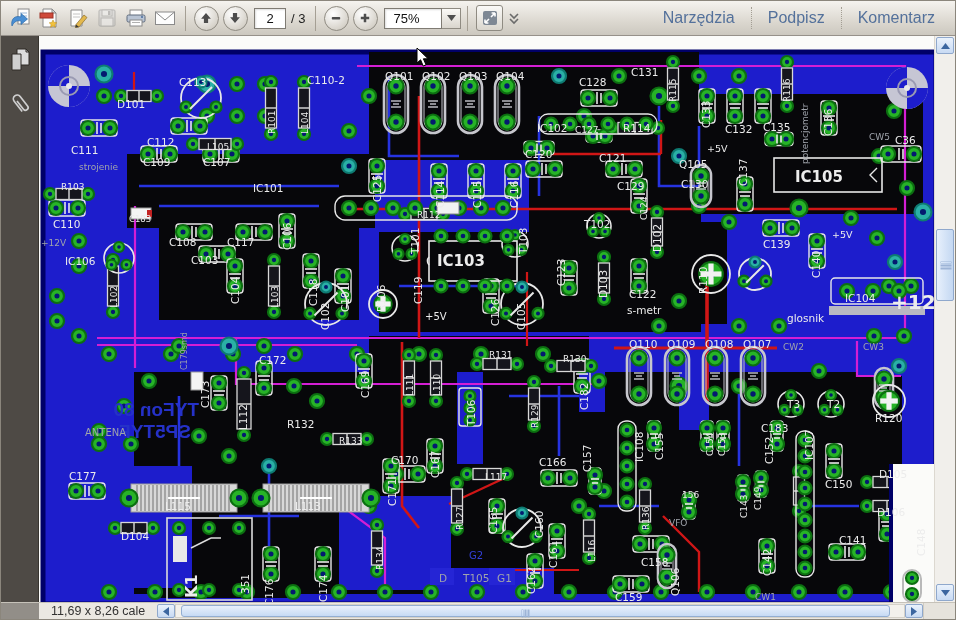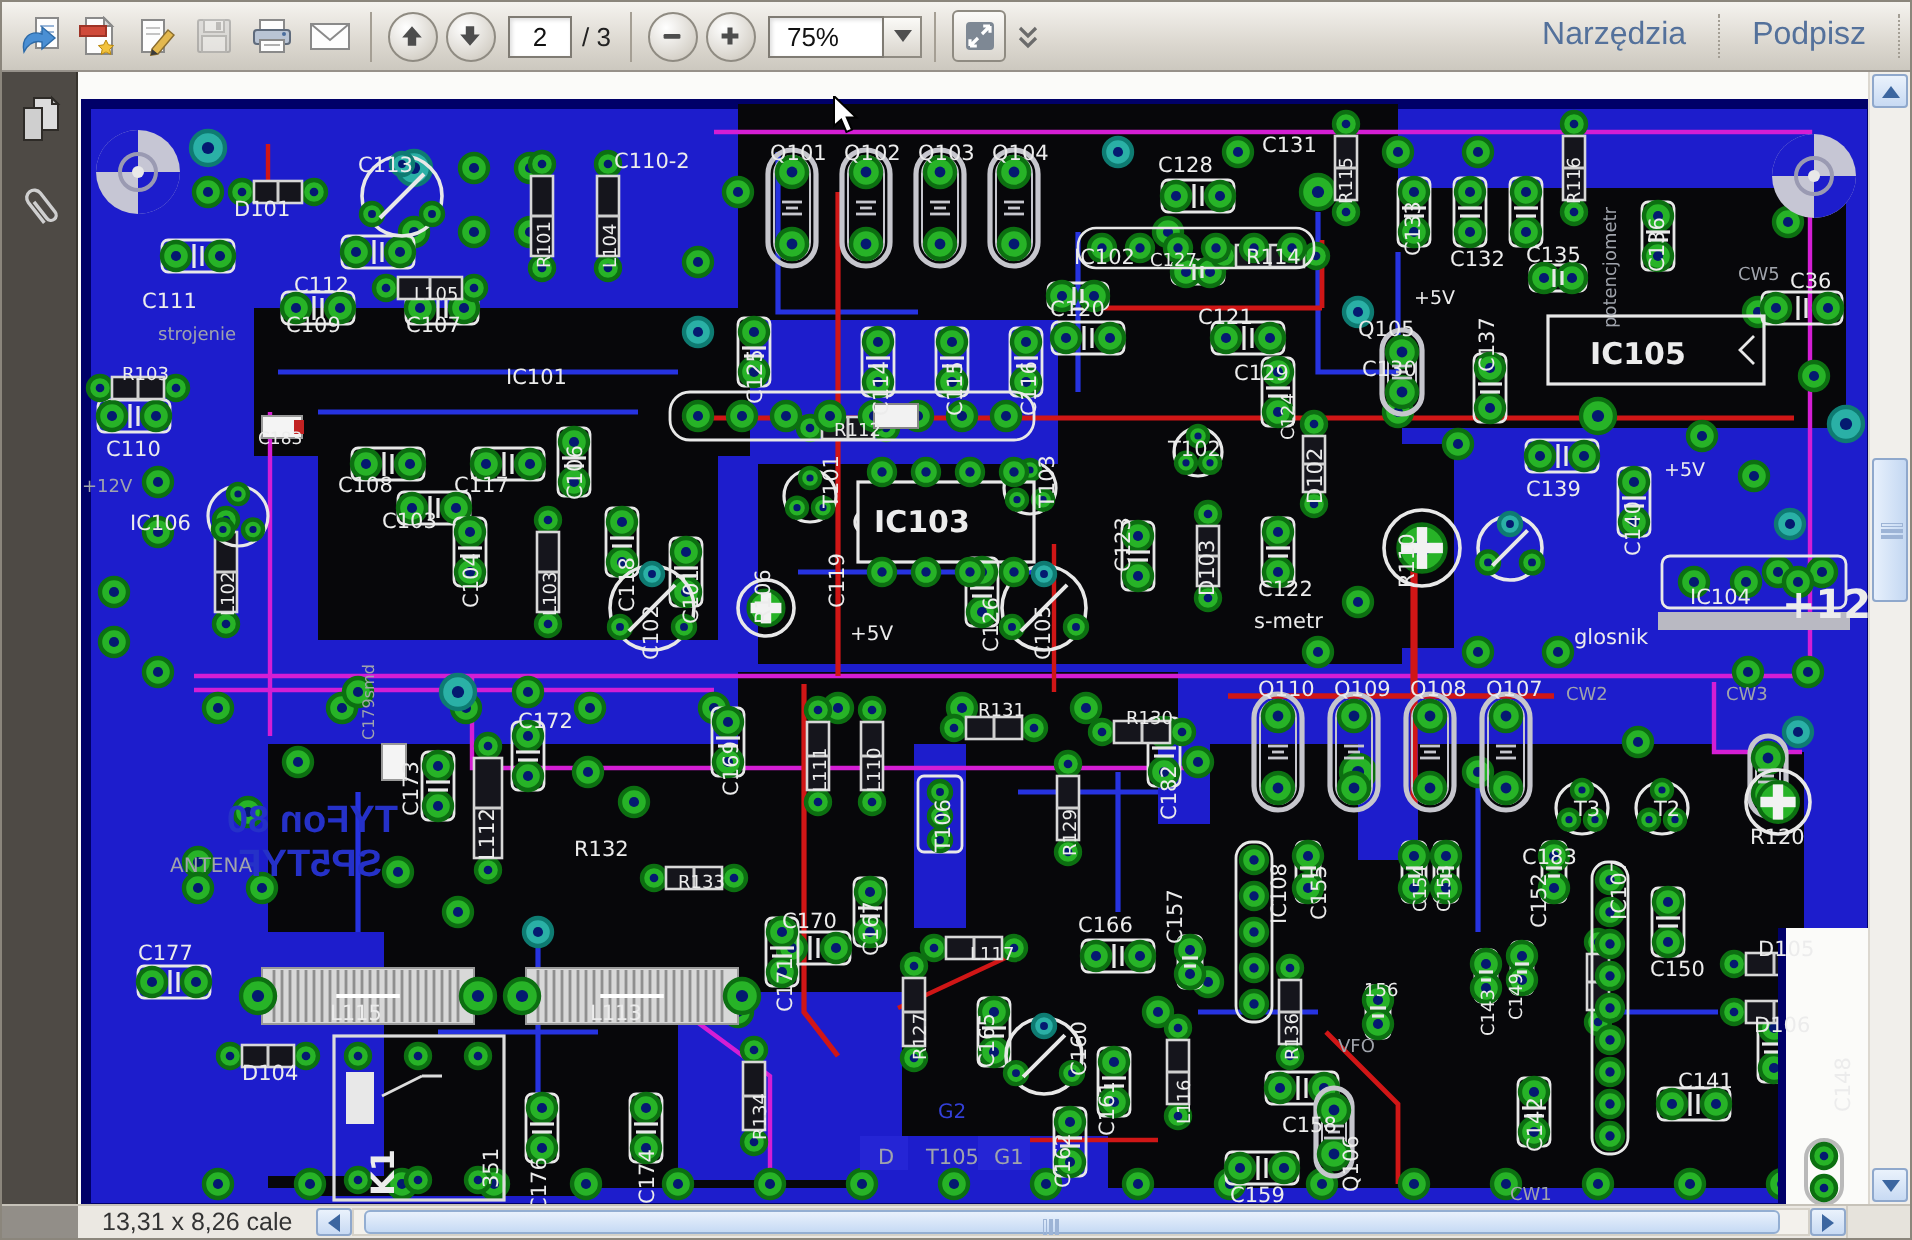--- a/index.html
+++ b/index.html
@@ -160,20 +160,21 @@
     <button class="tbtn" style="width:20px">
       <svg width="12" height="14" viewBox="0 0 12 14">
         <path d="M2,3l4,4,4-4 M2,8l4,4,4-4" stroke="#6b6b6b" stroke-width="1.6" fill="none"></path>
       </svg>
     </button>
     <div class="spacer"></div>
     <button class="menu-btn">Narzędzia</button>
     <div class="dotsep"></div>
     <button class="menu-btn">Podpisz</button>
     <div class="dotsep"></div>
+    <button class="menu-btn">Komentarz</button>
   </div>
 
   <div class="bodyarea">
     <div class="sidebar">
       <button class="side-btn">
         <svg width="24" height="26" viewBox="0 0 24 26">
           <path d="M9,2h9l3,3v13H9z" fill="#dcdcdc" stroke="#2e2b27"></path>
           <path d="M18,2l3,3h-3z" fill="#b9b9b9" stroke="#2e2b27"></path>
           <path d="M4,7h9l0,0v16H4z" fill="#cfcfcf" stroke="#2e2b27"></path>
         </svg>
@@ -1587,21 +1588,21 @@
           <svg width="9" height="6" viewBox="0 0 9 6">
               <path d="M0,0h9L4.5,6z" fill="#3c66a0"></path>
             </svg>
         </div>
       </div>
     </div>
   </div>
 
   <div class="statusbar">
     <div class="status-corner-left"></div>
-    <div class="status-text">13,31 x 8,26 cale</div>
+    <div class="status-text">11,69 x 8,26 cale</div>
     <div class="hbtn">
       <svg width="6" height="9" viewBox="0 0 6 9">
           <path d="M6,0v9L0,4.5z" fill="#3c66a0"></path>
         </svg>
     </div>
     <div class="htrack">
       <div class="hthumb">
           <div class="hgrip"></div>
         </div>
     </div>

